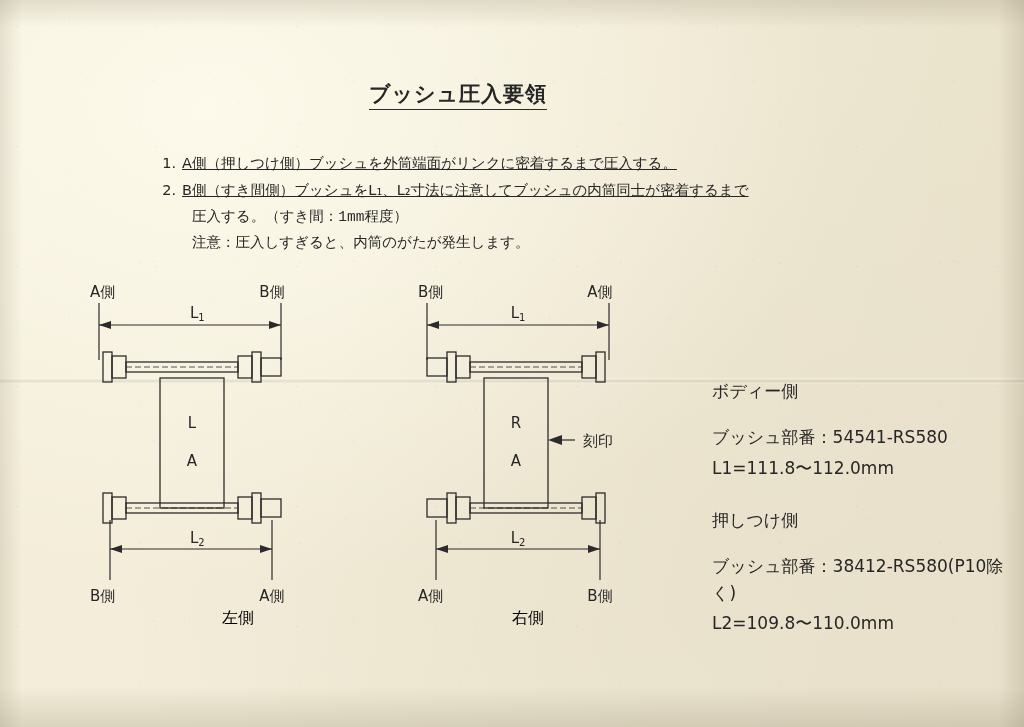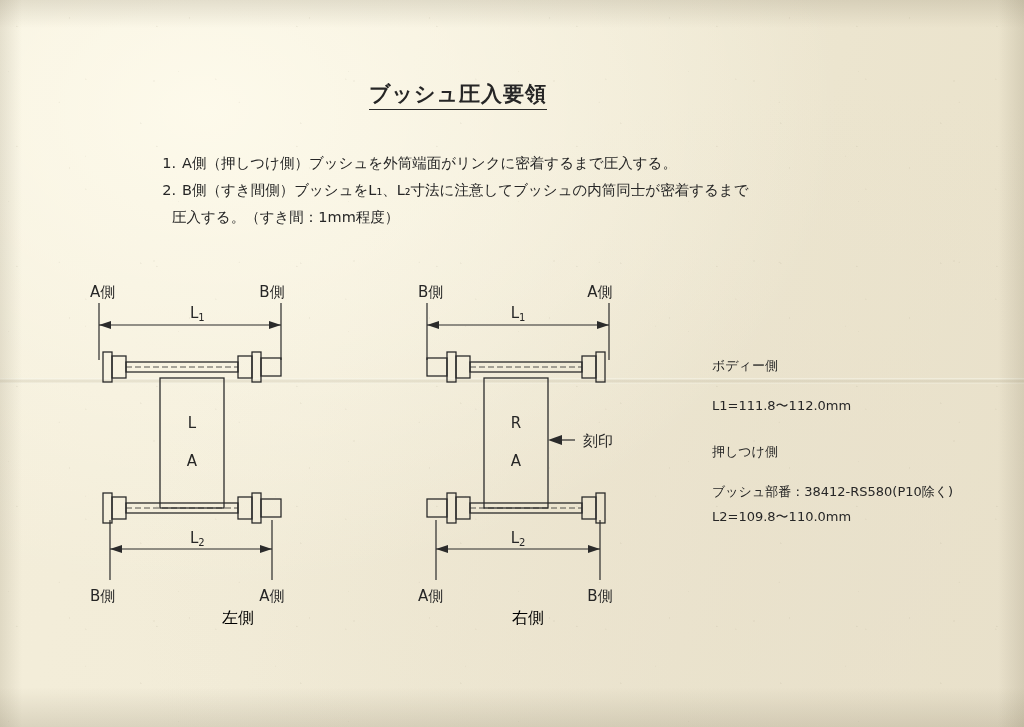--- a/index.html
+++ b/index.html
@@ -90,29 +90,29 @@
     position: absolute;
     top: 150px;
     left: 150px;
     width: 720px;
     font-size: 14.5px;
     line-height: 1.85;
     color: #262626;
   }
   .inst-row { display: flex; }
   .inst-num { width: 26px; flex: 0 0 26px; text-align: right; padding-right: 6px; }
-  .inst-body { flex: 1 1 auto; }
-  .inst-cont { margin-left: 22px; }
+  .inst-body { flex: 1 1 auto; text-decoration: underline; }
+  .inst-cont { margin-left: 42px; font-family: Liberation Mono, monospace; }
 
   .notes {
     position: absolute;
-    top: 356px;
+    top: 378px;
     left: 712px;
     width: 300px;
-    font-size: 13px;
+    font-size: 17px;
     line-height: 1.55;
     color: #262626;
   }
   .notes .hd { margin-bottom: 20px; }
   .notes .ln { margin-bottom: 4px; }
   .notes .grp { margin-bottom: 26px; }
   .cap-left { position: absolute; top: 608px; left: 174px; width: 80px; text-align: right; }
   .cap-right { position: absolute; top: 608px; left: 488px; width: 80px; text-align: center; }
 
   svg { position: absolute; top: 0; left: 0; }
@@ -132,20 +132,21 @@
   <div class="instructions">
     <div class="inst-row">
       <div class="inst-num">1.</div>
       <div class="inst-body">A側（押しつけ側）ブッシュを外筒端面がリンクに密着するまで圧入する。</div>
     </div>
     <div class="inst-row">
       <div class="inst-num">2.</div>
       <div class="inst-body">B側（すき間側）ブッシュをL₁、L₂寸法に注意してブッシュの内筒同士が密着するまで</div>
     </div>
     <div class="inst-cont">圧入する。（すき間：1mm程度）</div>
+    <div class="inst-cont">注意：圧入しすぎると、内筒のがたが発生します。</div>
   </div>
 
   <svg width="1024" height="727" viewBox="0 0 1024 727">
     <g stroke="#2b2b2b" fill="none" stroke-width="1.3">
 
       <g stroke-width="1.2">
         <line x1="99" y1="303" x2="99" y2="360"></line>
         <line x1="281" y1="303" x2="281" y2="360"></line>
         <line x1="99" y1="325" x2="281" y2="325"></line>
         <polygon points="99,325 111,321 111,329" fill="#2b2b2b" stroke="none"></polygon>
@@ -252,20 +253,21 @@
     <text x="516" y="466" font-size="15" text-anchor="middle">A</text>
     <text x="583" y="446" font-size="15">刻印</text>
   </svg>
 
   <div class="cap-left">左側</div>
   <div class="cap-right">右側</div>
 
   <div class="notes">
     <div class="grp">
       <div class="hd">ボディー側</div>
+      <div class="ln">ブッシュ部番：54541-RS580</div>
       <div class="ln">L1=111.8〜112.0mm</div>
     </div>
     <div class="grp">
       <div class="hd">押しつけ側</div>
       <div class="ln">ブッシュ部番：38412-RS580(P10除く)</div>
       <div class="ln">L2=109.8〜110.0mm</div>
     </div>
   </div>
 
   <div class="edge-shadow-top"></div>

